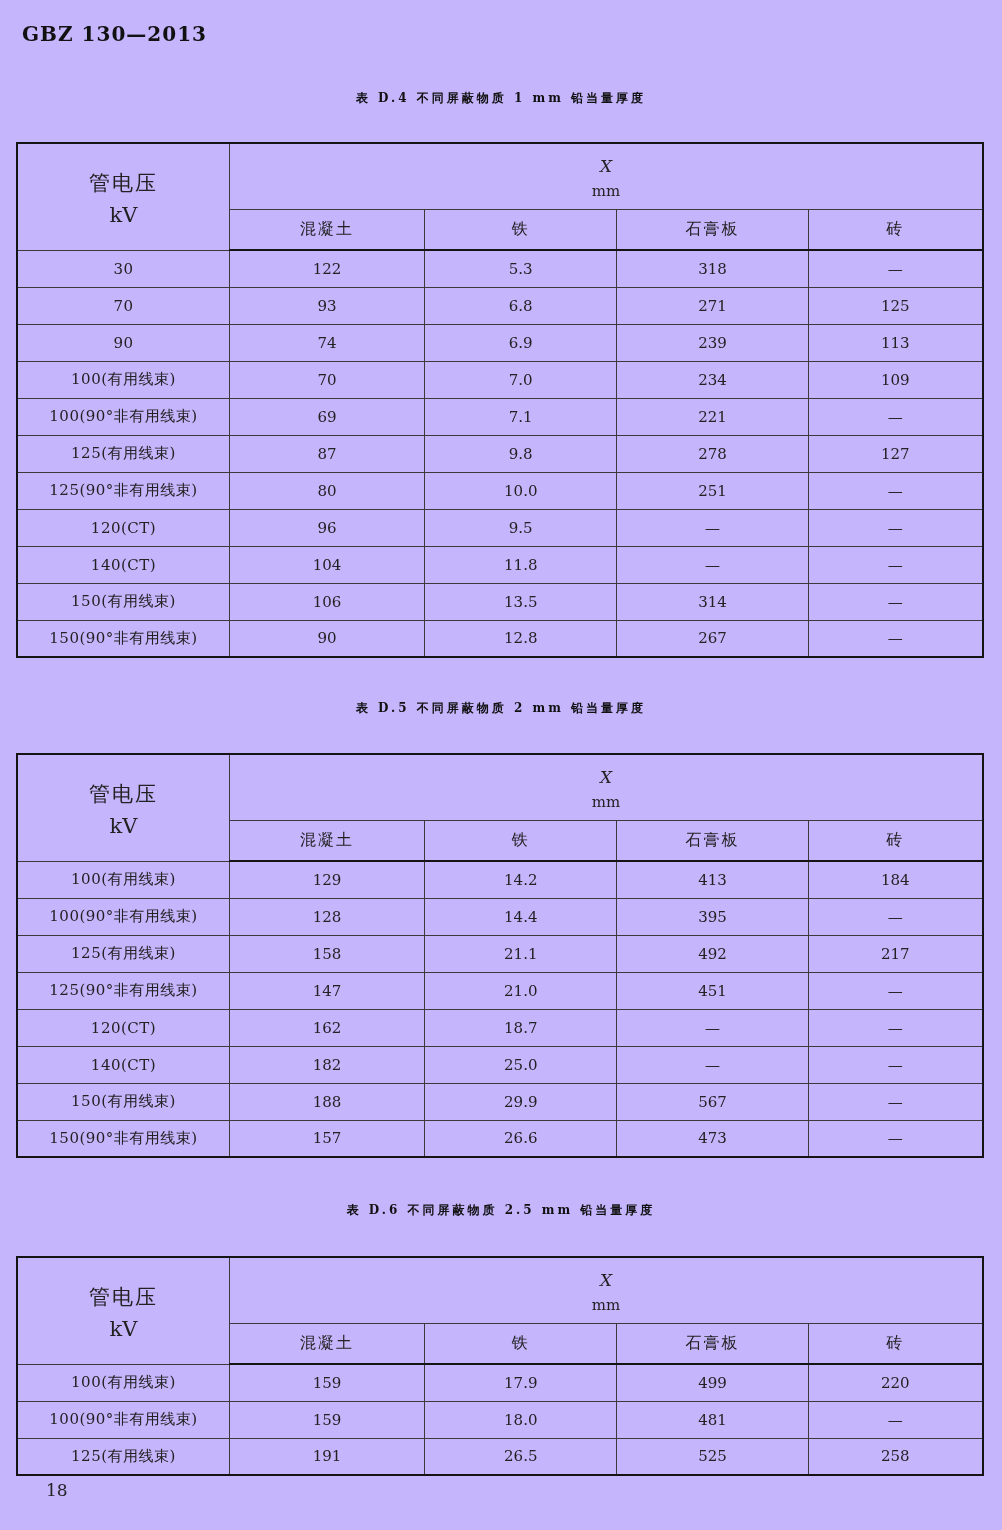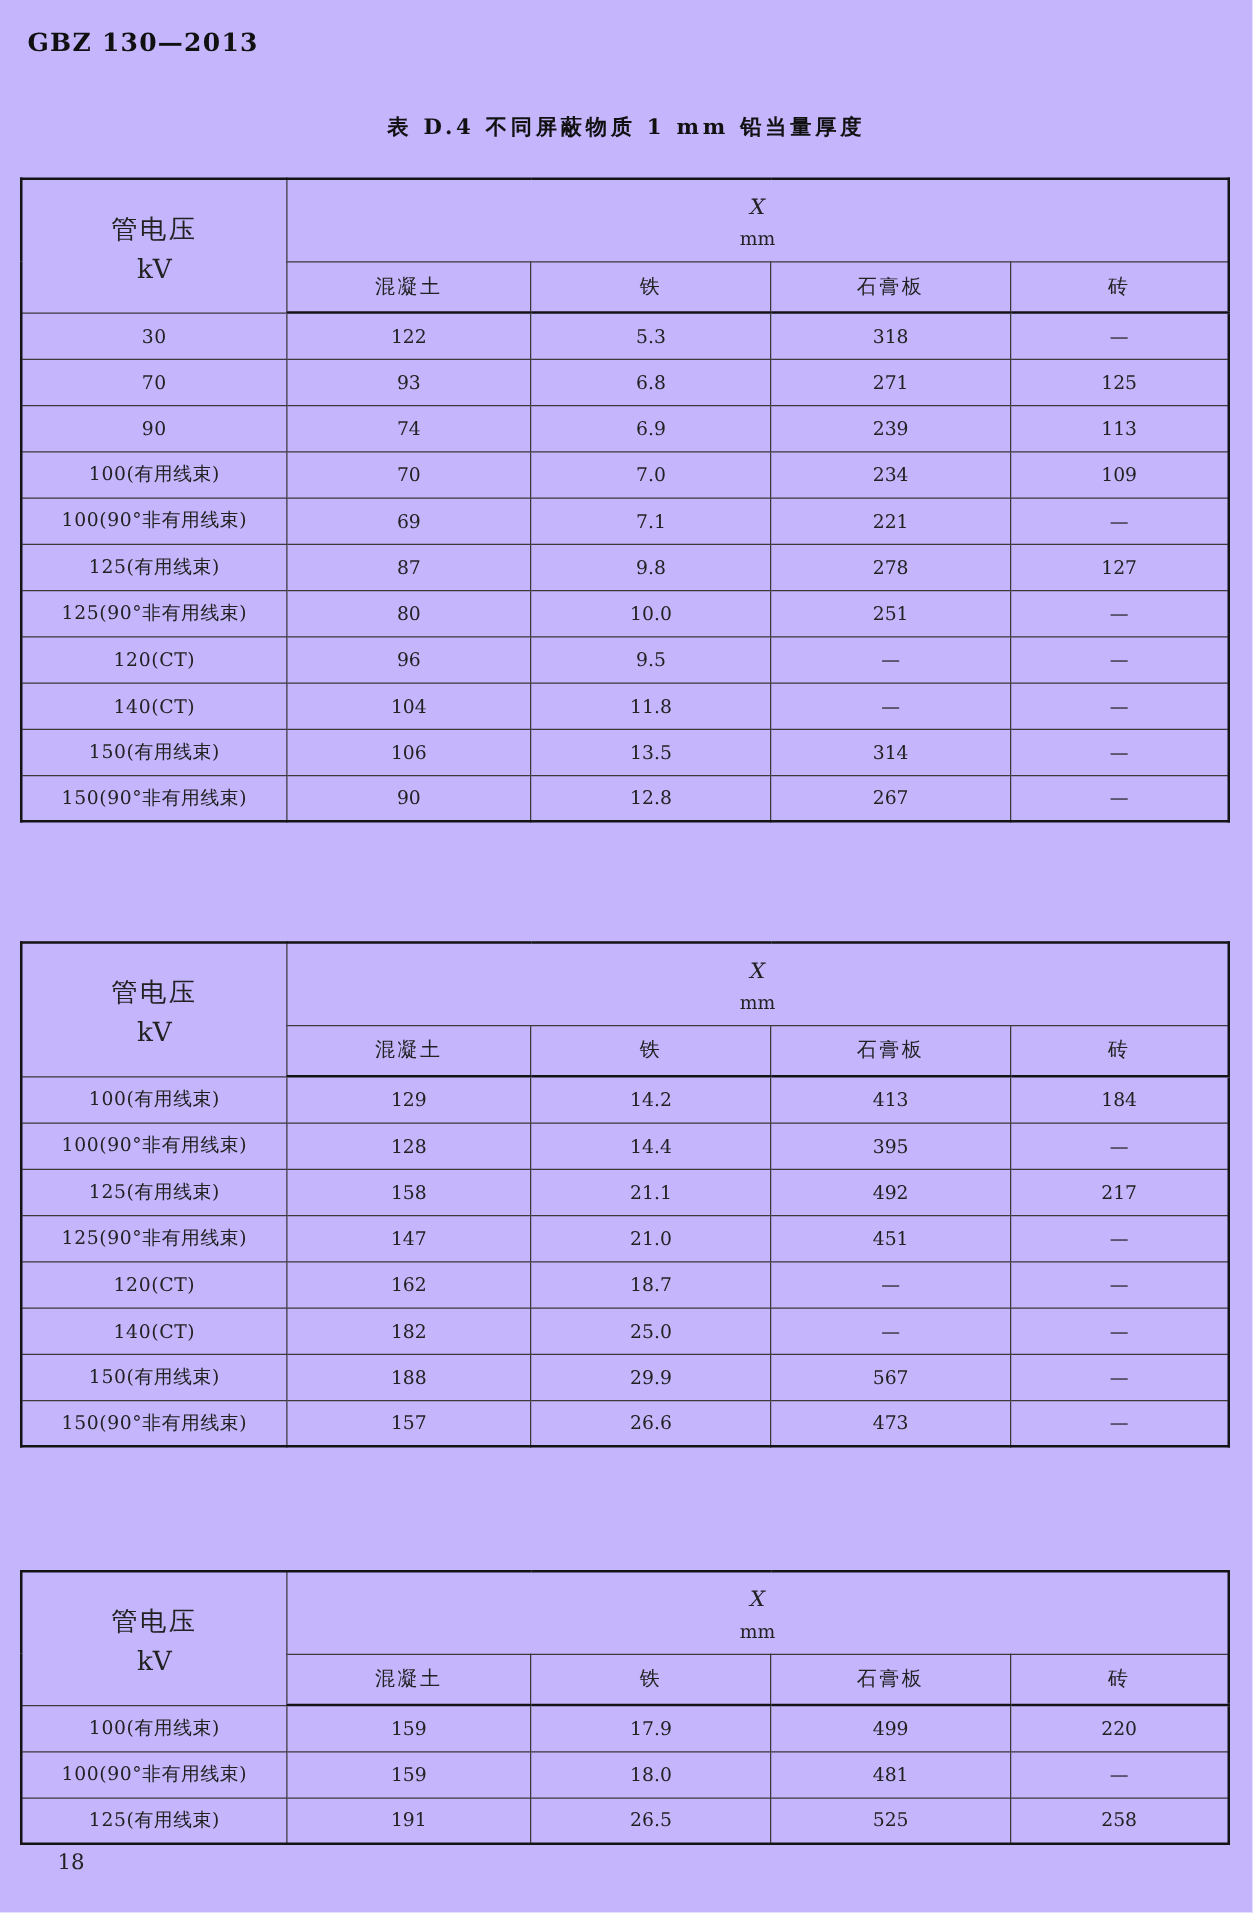--- a/index.html
+++ b/index.html
@@ -23,21 +23,21 @@
     font-weight: bold;
     letter-spacing: 1px;
     color: #111;
   }
   .table-title {
     position: absolute;
     left: 0;
     width: 100%;
     text-align: center;
     font-weight: bold;
-    font-size: 17px;
+    font-size: 12px;
     letter-spacing: 3px;
     color: #111;
   }
   .title-1 { top: 90px; }
   .title-2 { top: 700px; }
   .title-3 { top: 1202px; }
 
   table.std {
     position: absolute;
     left: 16px;
@@ -204,20 +204,21 @@
         <tr>
           <td class="rowlabel">150(90°非有用线束)</td>
           <td>90</td>
           <td>12.8</td>
           <td>267</td>
           <td>—</td>
         </tr>
       </tbody>
   </table>
 
+  <div class="table-title title-2">表 D.5  不同屏蔽物质 2 mm 铅当量厚度</div>
 
   <table class="std tbl-2">
     <colgroup>
       <col style="width:22%">
         <col style="width:20.2%">
         <col style="width:19.9%">
         <col style="width:19.8%">
         <col style="width:18.1%">
     </colgroup>
     <thead>
@@ -291,20 +292,21 @@
         <tr>
           <td class="rowlabel">150(90°非有用线束)</td>
           <td>157</td>
           <td>26.6</td>
           <td>473</td>
           <td>—</td>
         </tr>
       </tbody>
   </table>
 
+  <div class="table-title title-3">表 D.6  不同屏蔽物质 2.5 mm 铅当量厚度</div>
 
   <table class="std tbl-3">
     <colgroup>
       <col style="width:22%">
         <col style="width:20.2%">
         <col style="width:19.9%">
         <col style="width:19.8%">
         <col style="width:18.1%">
     </colgroup>
     <thead>

